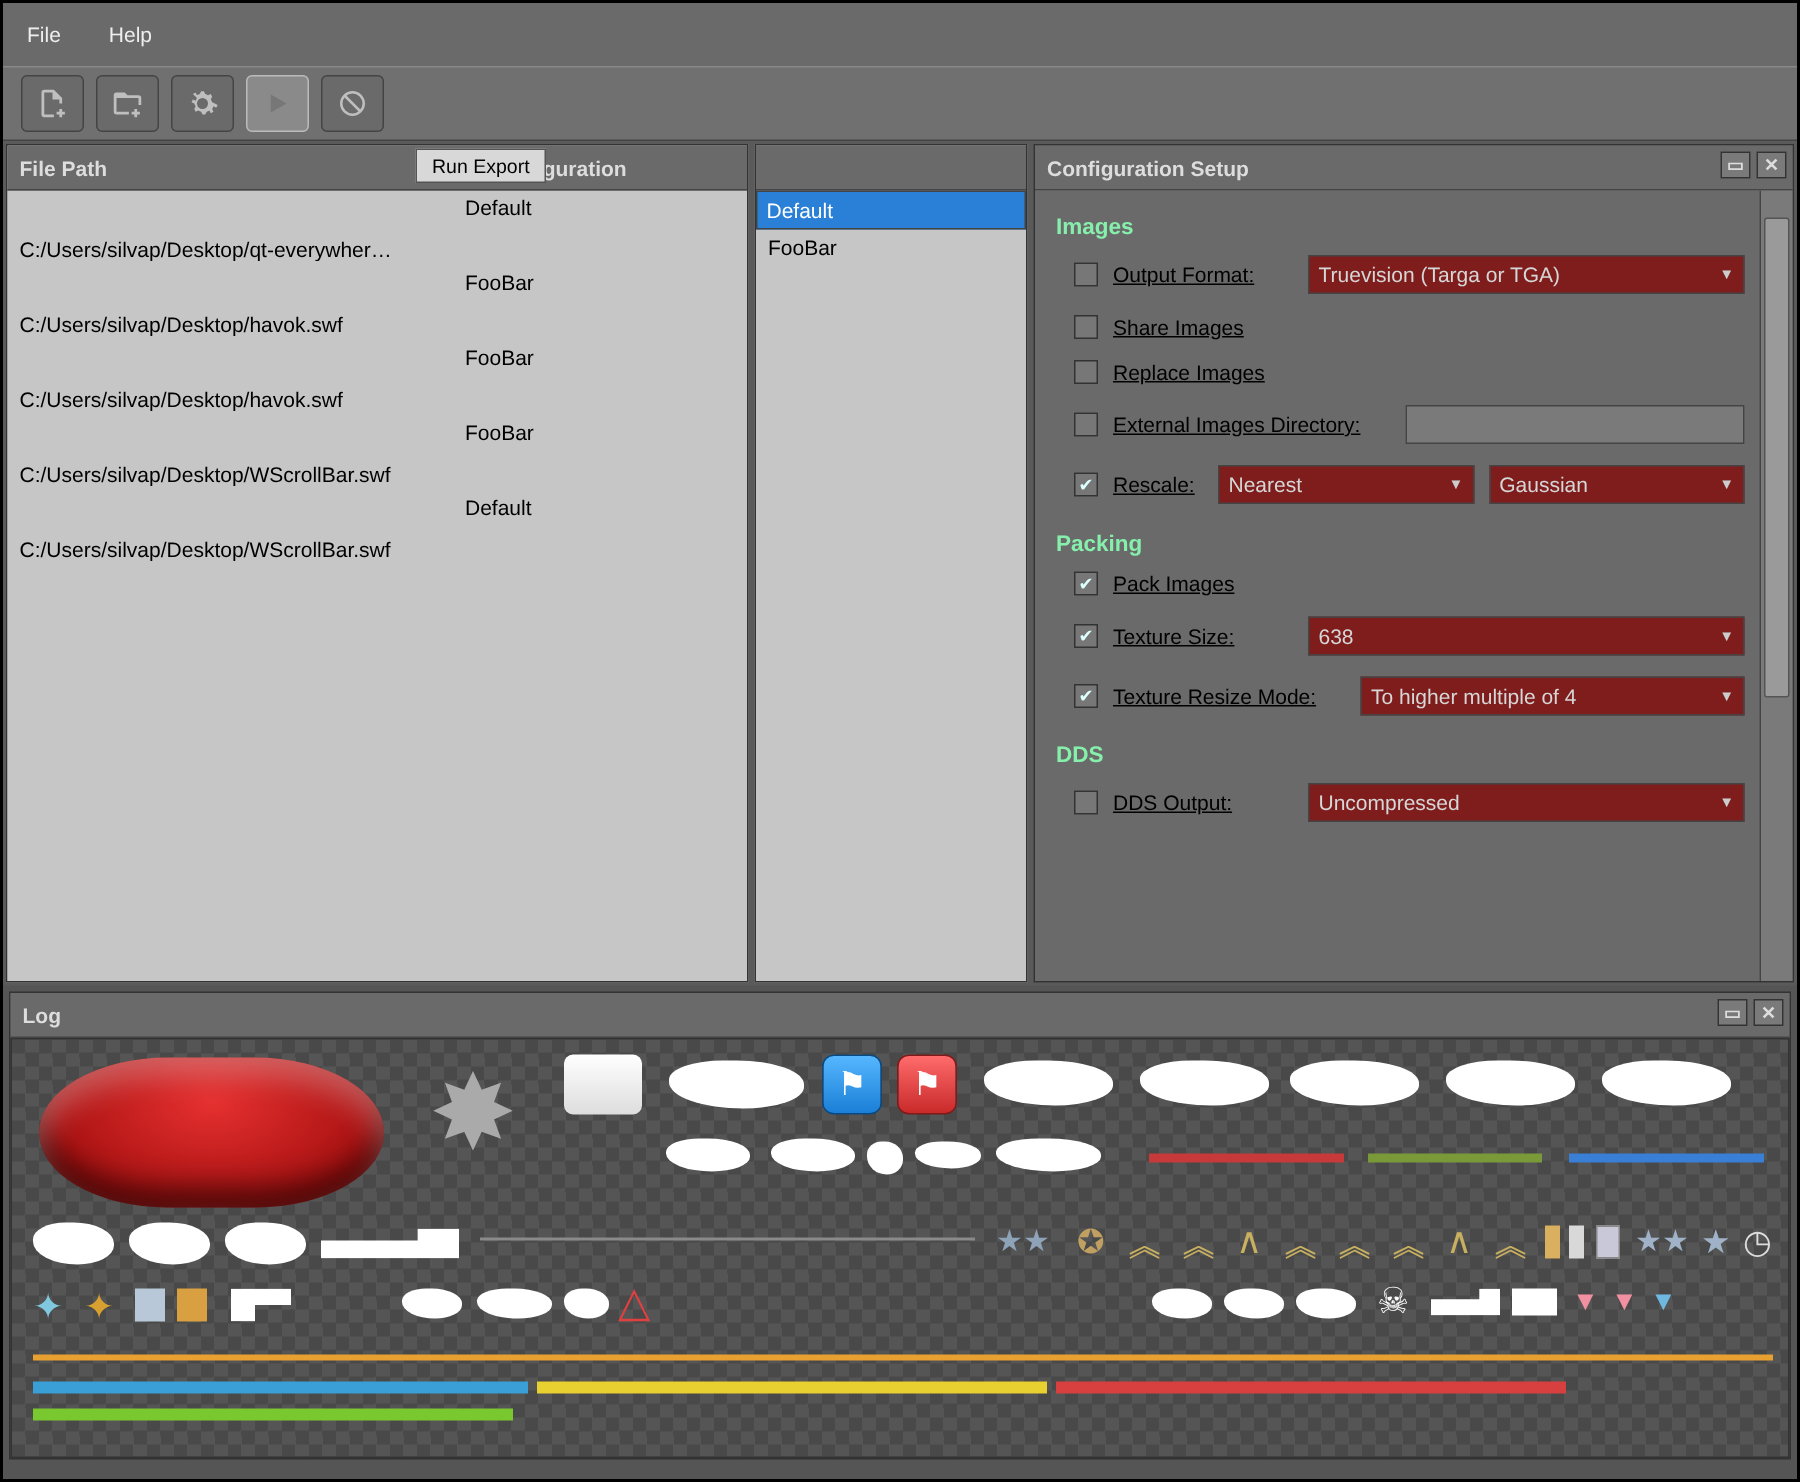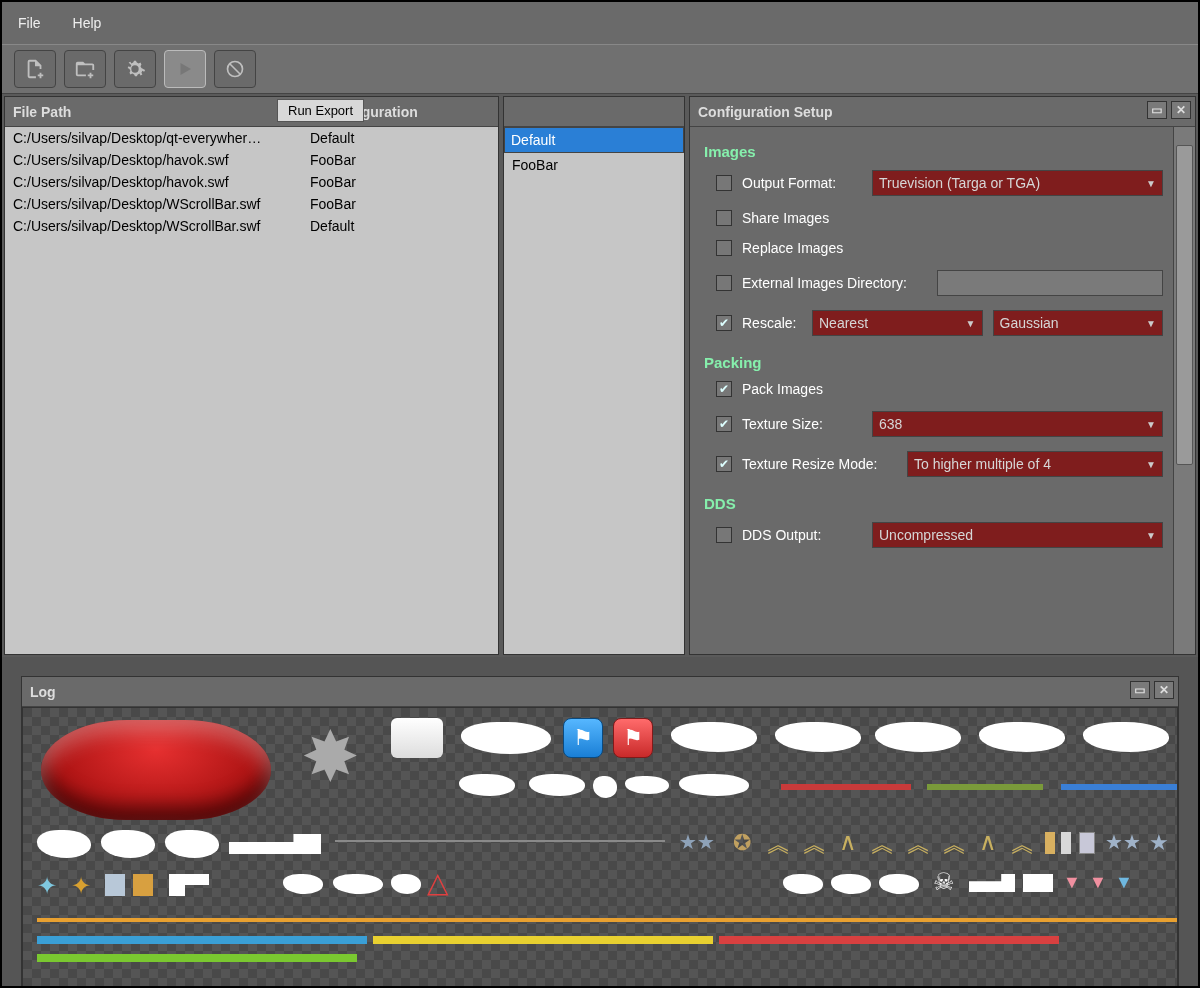--- a/index.html
+++ b/index.html
@@ -24,45 +24,45 @@
 .head-btns { position: absolute; right: 4px; top: 4px; display: flex; gap: 4px; }
 .hb { width: 20px; height: 18px; border: 1px solid #333; background: #7a7a7a; font-size: 12px; display: flex; align-items: center; justify-content: center; color: #ddd; }
 
 
 .file-table { flex: 1; background: #c6c6c6; color: #000; font-size: 14px; }
 .file-head { display: flex; background: #6a6a6a; color: #ddd; height: 30px; align-items: center; border-bottom: 1px solid #444; }
 .file-head .col1 { flex: 1; padding: 0 8px; font-weight: 600; }
 .file-head .col2 { width: 180px; padding: 0 8px; font-weight: 600; }
 .run-btn { position: absolute; left: 272px; top: 2px; background: #d8d8d8; color: #000; border: 1px solid #555; padding: 3px 10px; font-size: 13px; }
 .file-row { display: flex; padding: 3px 8px; }
-.file-row .c1 { flex: 1; white-space: nowrap; overflow: hidden; text-overflow: ellipsis; }
+.file-row .c1 { flex: 1; white-space: nowrap; overflow: hidden; text-overflow: ellipsis; margin-top: 28px; }
 .file-row .c2 { width: 180px; }
 
 
 .cfg-list { background: #c6c6c6; color: #000; }
 .cfg-item { padding: 4px 8px; }
 .cfg-item.sel { background: #2a7fd6; color: #fff; }
 
 
 .form-wrap { flex: 1; overflow: hidden; position: relative; background: #6a6a6a; display: flex; }
 .form { flex: 1; padding: 10px 10px 10px 14px; overflow: hidden; }
 .scrollbar { width: 22px; background: #7a7a7a; border-left: 1px solid #444; position: relative; }
 .sb-thumb { position: absolute; left: 2px; right: 2px; top: 18px; height: 320px; background: #9a9a9a; border: 1px solid #555; border-radius: 2px; }
 
 .group-title { font-weight: 700; color: #86efac; margin: 6px 0 10px 0; font-size: 15px; }
 .frow { display: flex; align-items: center; margin: 6px 0 14px 0; gap: 10px; padding-left: 12px; }
 .chk { width: 16px; height: 16px; border: 1px solid #333; background: #777; display: inline-flex; align-items: center; justify-content: center; font-size: 12px; color: #d8f0ff; }
 .chk.on::after { content: "✔"; color: #dff; }
-.lbl { color: #ffffff; min-width: 120px; }
+.lbl { color: #000000; min-width: 120px; text-decoration: underline; }
 .sel { flex: 1; background: #7f1d1d; border: 1px solid #444; color: #d6d6d6; height: 26px; padding: 0 6px; display: flex; align-items: center; justify-content: space-between; }
 .sel .arr { font-size: 10px; color: #ccc; }
 .inp { flex: 1; background: #7a7a7a; border: 1px solid #444; height: 26px; }
 
 
-.log { border: 1px solid #333; margin: 19px; }
+.log { border: 1px solid #333; margin: 4px; }
 .atlas { height: 280px; background: repeating-conic-gradient(#555 0% 25%, #494949 0% 50%) 0 0/18px 18px; border: 1px solid #333; position: relative; overflow: hidden; }
 
 .sprite { position: absolute; }
 .white-blob { background: #fff; border-radius: 40% 50% 45% 55%; }
 .lips { background: radial-gradient(ellipse at 50% 30%, #e63030, #9e0c0c 80%); border-radius: 120px / 70px; box-shadow: inset 0 12px 20px rgba(255,255,255,.3), inset 0 -14px 18px rgba(0,0,0,.5); }
 .burst { color: #aaa; font-size: 70px; }
 .flag { width: 40px; height: 40px; border-radius: 8px; display: flex; align-items: center; justify-content: center; font-size: 22px; color: #fff; }
 .flag.blue { background: linear-gradient(#56b7ff, #1a7fd6); border: 1px solid #0a4a80; }
 .flag.red { background: linear-gradient(#ff6b6b, #c92a2a); border: 1px solid #801a1a; }
 .bar { height: 6px; }

